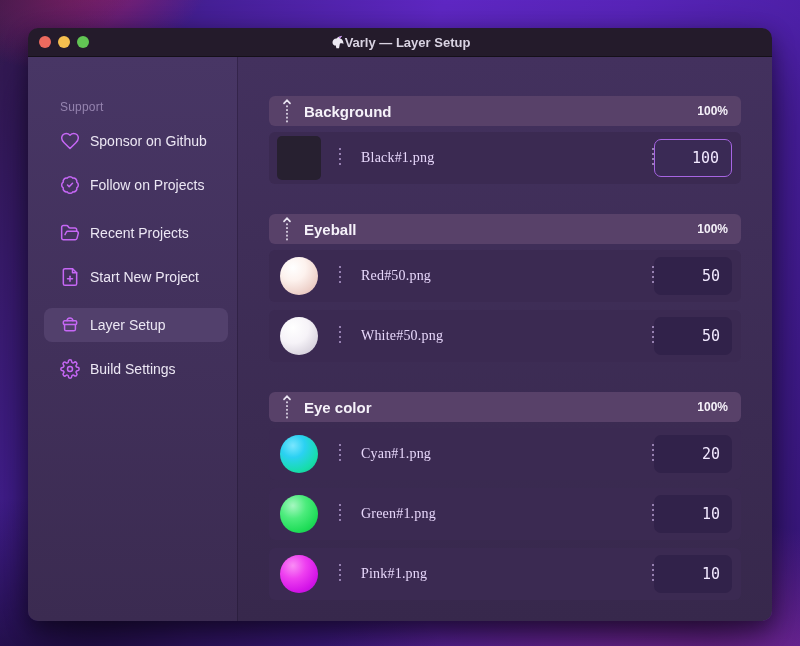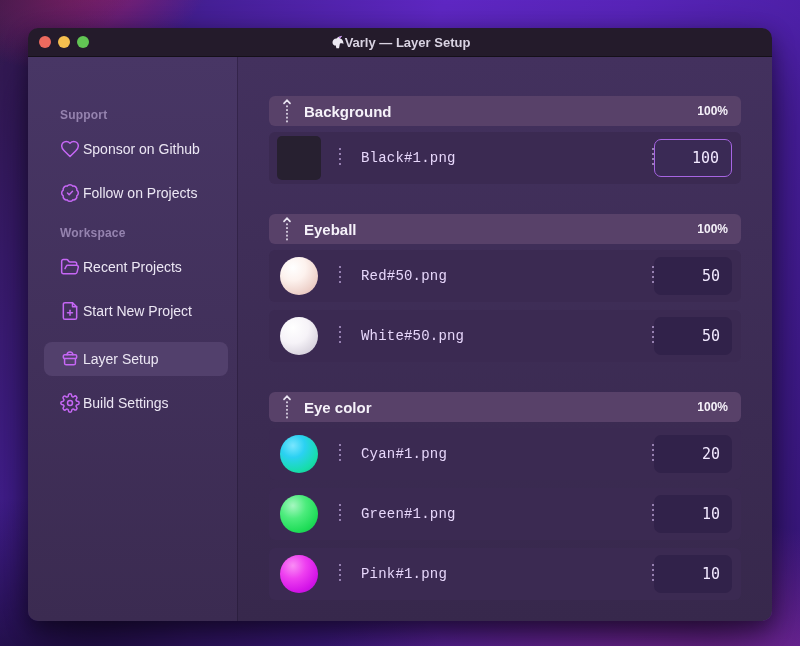--- a/index.html
+++ b/index.html
@@ -29,26 +29,26 @@
     font-size:13px;font-weight:700;color:#d9d3e2;
     display:flex;align-items:center;justify-content:center;
   }
   .app-ico{display:inline-flex;}
   .body{display:flex;height:564px;}
   .sidebar{
     width:209px;box-sizing:border-box;padding-top:35px;flex:none;
     background:linear-gradient(#483665,#3b2b51);
   }
   .sec-label{
-    height:14px;line-height:14px;margin:16px 0 10px 32px;
-    font-size:12px;font-weight:700;color:#9583af;letter-spacing:.2px;
+    height:14px;line-height:14px;margin:8px 0 10px 32px;
+    font-size:12px;font-weight:400;color:#9583af;letter-spacing:.2px;
   }
   .side-item{
     height:34px;margin:0 9px 10px 16px;padding-left:16px;box-sizing:border-box;
-    display:flex;align-items:center;gap:3px;border-radius:8px;
+    display:flex;align-items:center;gap:10px;border-radius:8px;
     color:#ece7f4;font-size:14px;cursor:default;
   }
   .side-item.selected{background:#52406c;}
   .side-item .ic{display:inline-flex;width:20px;height:20px;flex:none;}
   .side-sec{margin-bottom:14px;}
   .content{
     flex:1;box-sizing:border-box;padding:39px 31px 0 31px;
     background:linear-gradient(#43315e,#37284c);
     border-left:1px solid rgba(25,14,40,.35);
   }
@@ -72,21 +72,21 @@
   .white-sphere{background:radial-gradient(circle at 34% 28%, #ffffff 0%, #f6f3f8 42%, #ddd8e2 72%, #c7c0d1 100%);}
   .cyan-sphere{background:radial-gradient(circle at 34% 28%, #79e6ff 0%, #2bd1f2 32%, #17ddab 70%, #10c287 100%);}
   .green-sphere{background:radial-gradient(circle at 34% 28%, #a6f7c1 0%, #4dec7d 35%, #1fdd58 70%, #12b848 100%);}
   .pink-sphere{background:radial-gradient(circle at 34% 28%, #fa8df5 0%, #ee3ff0 35%, #d414e8 70%, #a30ccd 100%);}
   .dsep{
     width:2px;height:20px;flex:none;
     background-image:repeating-linear-gradient(to bottom, rgba(210,185,240,.6) 0 2px, transparent 2px 5px);
   }
   .dsep.l{margin:0 0 0 18px;}
   .fname{
-    margin-left:20px;font-family:Liberation Mono, monospace;
+    margin-left:20px;font-family:Liberation Serif, serif;
     font-size:14px;color:#e7d7fb;letter-spacing:.2px;
   }
   .rgt{margin-left:auto;display:flex;align-items:center;}
   .val{
     width:78px;height:38px;box-sizing:border-box;border:none;border-radius:7px;
     background:#31224a;color:#f2e9ff;text-align:right;padding:0 12px 0 0;
     font-family:"DejaVu Sans Mono",monospace;font-size:15px;outline:none;
   }
   .val.focused{border:1.5px solid #a765e3;background:#3a2a55;}
 </style>
@@ -126,21 +126,20 @@
             <span class="ic">
               <svg width="20" height="20" viewBox="0 0 24 24" fill="none" stroke="#c667f5" stroke-width="1.8" stroke-linecap="round" stroke-linejoin="round">
                 <path d="M3.85 8.62a4 4 0 0 1 4.78-4.77 4 4 0 0 1 6.74 0 4 4 0 0 1 4.78 4.78 4 4 0 0 1 0 6.74 4 4 0 0 1-4.77 4.78 4 4 0 0 1-6.75 0 4 4 0 0 1-4.78-4.77 4 4 0 0 1 0-6.76z"></path>
                 <path d="m9 12 2 2 4-4"></path>
               </svg>
             </span>
             <span>Follow on Projects</span>
           </div>
         </div>
         <div class="side-sec">
-          <div class="sec-label">Workspace</div>
           <div class="side-item">
             <span class="ic">
               <svg width="20" height="20" viewBox="0 0 24 24" fill="none" stroke="#c667f5" stroke-width="1.8" stroke-linecap="round" stroke-linejoin="round">
                 <path d="m6 14 1.5-2.9A2 2 0 0 1 9.24 10H20a2 2 0 0 1 1.94 2.5l-1.54 6a2 2 0 0 1-1.95 1.5H4a2 2 0 0 1-2-2V5a2 2 0 0 1 2-2h3.9a2 2 0 0 1 1.69.9l.81 1.2a2 2 0 0 0 1.67.9H18a2 2 0 0 1 2 2v2"></path>
               </svg>
             </span>
             <span>Recent Projects</span>
           </div>
           <div class="side-item">
             <span class="ic">

